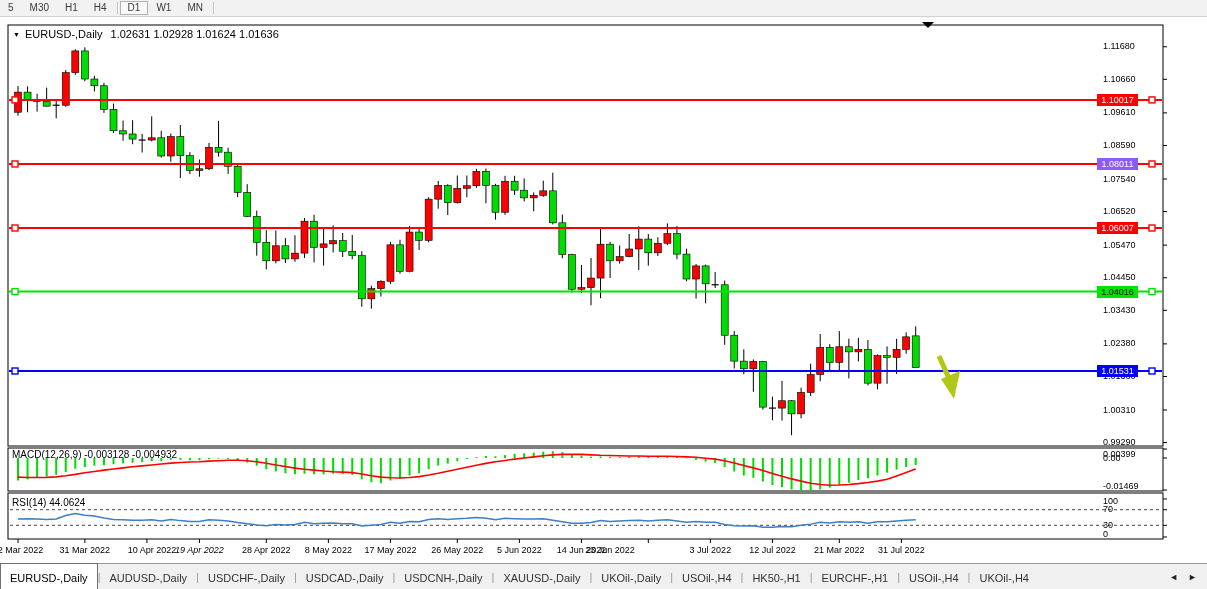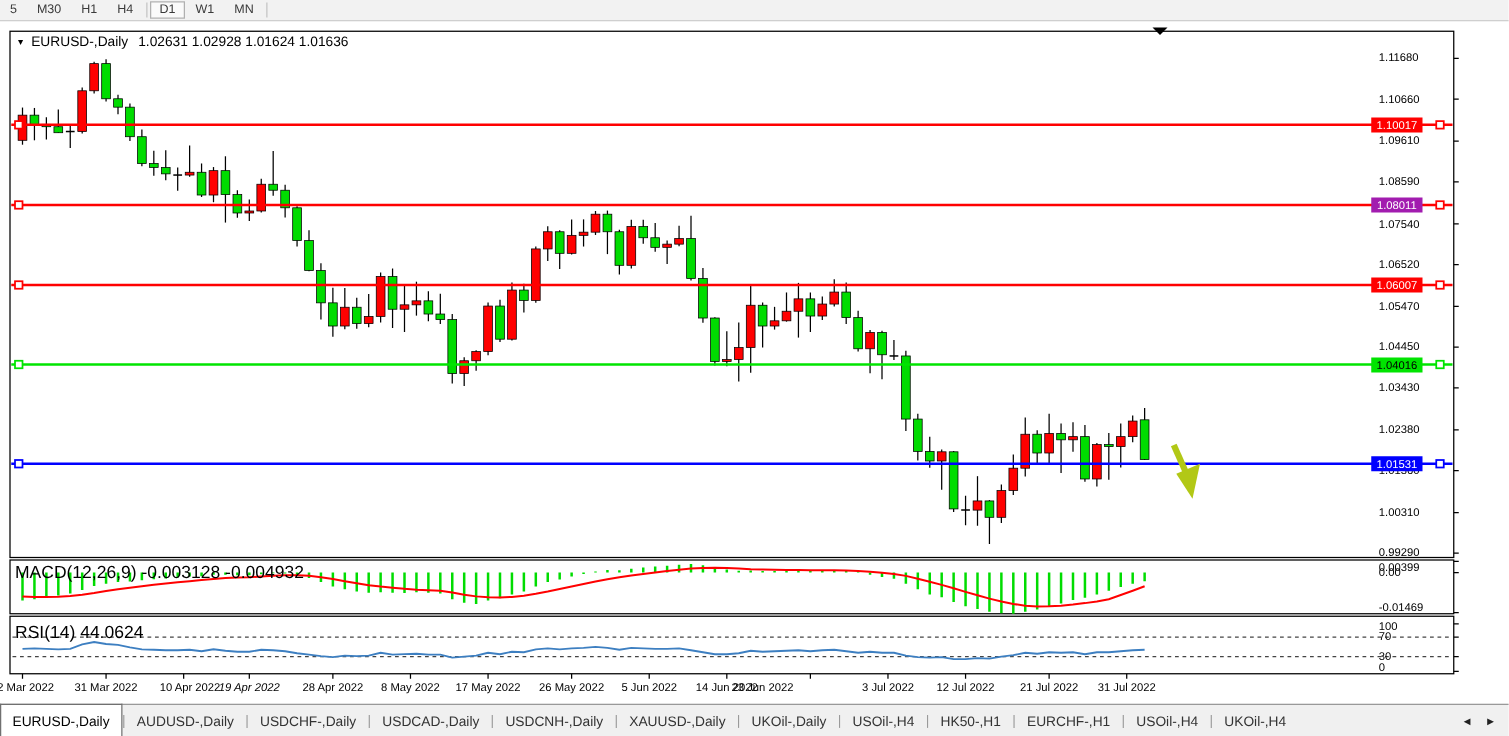--- a/index.html
+++ b/index.html
@@ -17,21 +17,21 @@
 
   
   #chart-svg{position:absolute;top:0;left:0;}
 
   
   .chart-title{position:absolute;left:13px;top:28px;font-size:11px;color:#000;
                display:flex;align-items:center;white-space:nowrap;}
   .chart-title .tri{font-size:7px;margin-right:5px;}
   .chart-title .sym{margin-right:8px;}
 
-  .ind-label{position:absolute;left:12px;font-size:14px;color:#000;white-space:nowrap;}
+  .ind-label{position:absolute;left:12px;font-size:10px;color:#000;white-space:nowrap;}
   #macd-label{top:449px;}
   #rsi-label{top:497px;}
 
   
   #price-axis{position:absolute;left:1095px;top:0;width:44px;height:560px;font-size:9px;color:#000;}
   .ptick{position:absolute;left:8px;height:11px;line-height:11px;white-space:nowrap;}
   .badge{position:absolute;left:2px;width:41px;height:12px;line-height:12px;
          text-align:center;font-size:9px;white-space:nowrap;}
 
   
@@ -641,40 +641,40 @@
       <div class="ptick" style="top: 404.51px;">1.00310</div>
       <div class="ptick" style="top: 437.097px;">0.99290</div>
       <div class="ptick" style="top: 449px;">0.00399</div>
       <div class="ptick" style="top: 452.5px;">0.00</div>
       <div class="ptick" style="top: 481px;">-0.01469</div>
       <div class="ptick" style="top: 496px; text-align: right;">100</div>
       <div class="ptick" style="top: 504.2px;">70</div>
       <div class="ptick" style="top: 519.8px;">30</div>
       <div class="ptick" style="top: 529px;">0</div>
       <div class="badge" style="top: 93.8818px; background: rgb(255, 0, 0); color: rgb(255, 255, 255);">1.10017</div>
-      <div class="badge" style="top: 157.971px; background: #a21caf; color: rgb(255, 255, 255); text-align: center;">1.08011</div>
+      <div class="badge" style="top: 157.971px; background: #8b5cf6; color: rgb(255, 255, 255); text-align: center;">1.08011</div>
       <div class="badge" style="top: 221.997px; background: rgb(255, 0, 0); color: rgb(255, 255, 255);">1.06007</div>
       <div class="badge" style="top: 285.607px; background: rgb(0, 228, 0); color: rgb(0, 0, 0);">1.04016</div>
       <div class="badge" style="top: 365px; background: rgb(0, 0, 255); color: rgb(255, 255, 255);">1.01531</div>
     </div>
   <div id="date-axis">
       <div class="dlabel" style="left: 18px;">22 Mar 2022</div>
       <div class="dlabel" style="left: 84.85px;">31 Mar 2022</div>
       <div class="dlabel" style="left: 152px;">10 Apr 2022</div>
       <div class="dlabel" style="left: 199.45px; font-style: italic;">19 Apr 2022</div>
       <div class="dlabel" style="left: 266.3px;">28 Apr 2022</div>
       <div class="dlabel" style="left: 328.375px;">8 May 2022</div>
       <div class="dlabel" style="left: 390.45px;">17 May 2022</div>
       <div class="dlabel" style="left: 457.3px;">26 May 2022</div>
       <div class="dlabel" style="left: 519.375px;">5 Jun 2022</div>
       <div class="dlabel" style="left: 581.45px;">14 Jun 2022</div>
       <div class="dlabel" style="left: 610px;">23 Jun 2022</div>
       <div class="dlabel" style="left: 710.375px;">3 Jul 2022</div>
       <div class="dlabel" style="left: 772.45px;">12 Jul 2022</div>
-      <div class="dlabel" style="left: 839.3px;">21 Jul 2022</div>
+      <div class="dlabel" style="left: 839.3px;">21 Mar 2022</div>
       <div class="dlabel" style="left: 901.375px;">31 Jul 2022</div>
     </div>
 
   <div class="tabbar" id="tab-bar">
       <div class="tab active">EURUSD-,Daily</div>
       <div class="tabsep">|</div>
       <div class="tab">AUDUSD-,Daily</div>
       <div class="tabsep">|</div>
       <div class="tab">USDCHF-,Daily</div>
       <div class="tabsep">|</div>

